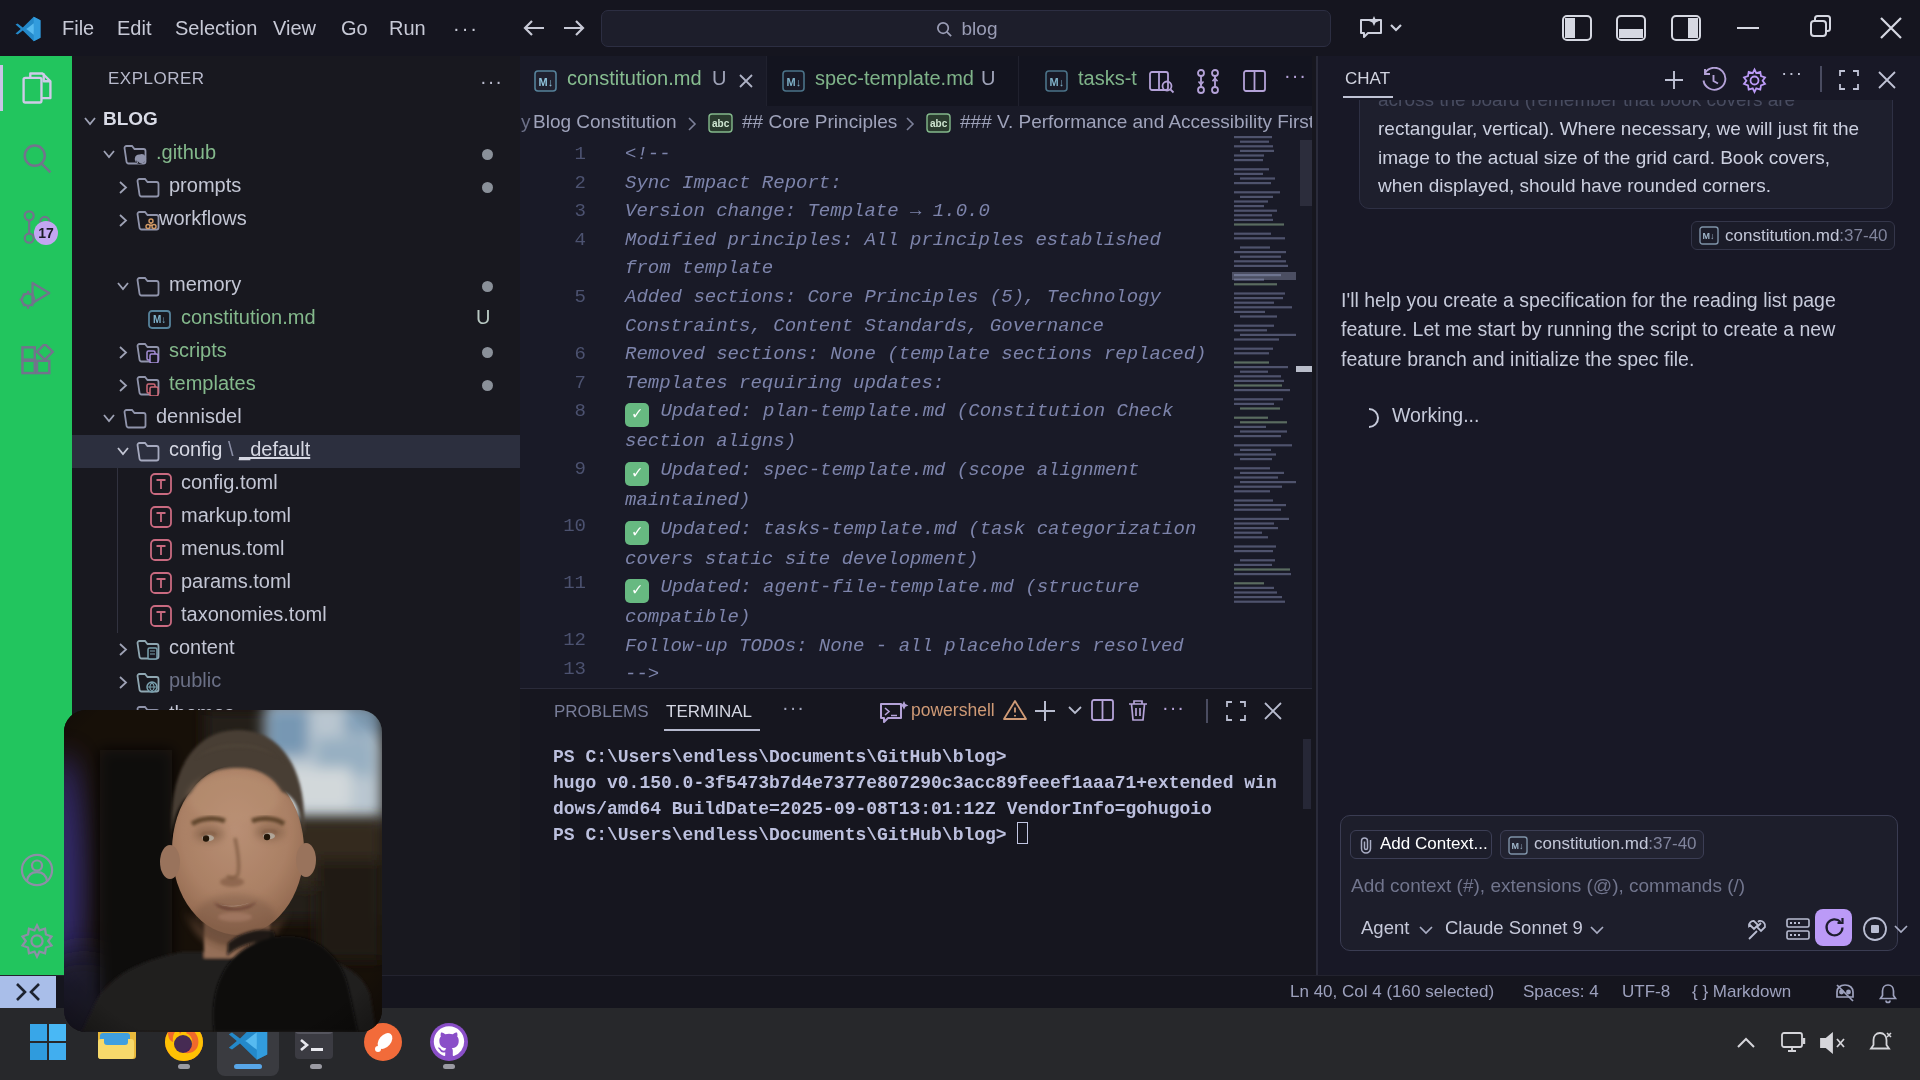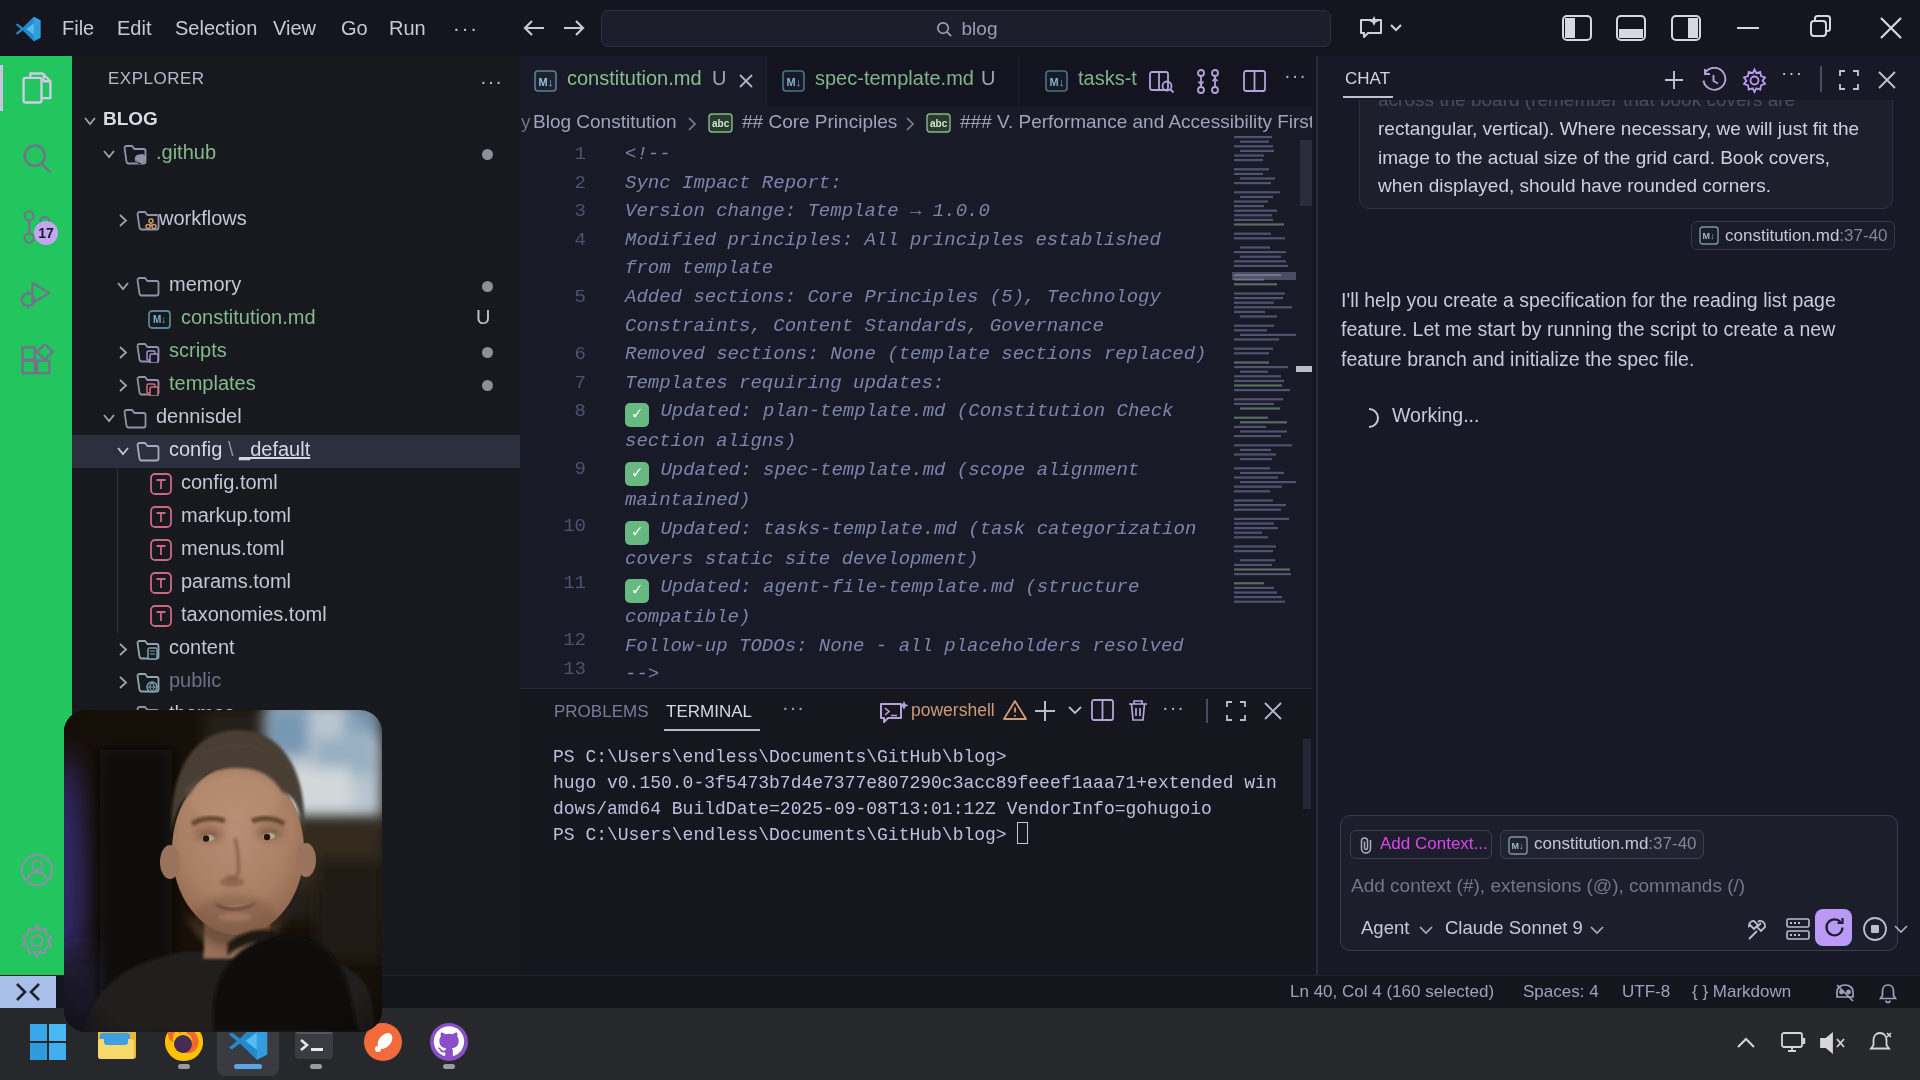--- a/index.html
+++ b/index.html
@@ -31,21 +31,21 @@
 #breadcrumb { left:0px; top:0px; height:34px; color:#9fa3bb; font-size:19px; }
 pre.code { position:absolute; left:0; top:34px; font-family:"Liberation Mono", monospace; font-style:italic; font-size:19px; line-height:28.6px; color:#7d84ab; }
 pre.gutter { position:absolute; left:0; top:34px; width:66px; font-family:"Liberation Mono", monospace; font-size:19px; line-height:28.6px; color:#4c5270; text-align:right; font-style:normal;}
 .chk { display:inline-block; width:24px; height:24px; background:#67b981; border-radius:5px; color:#fff; font-size:17px; line-height:24px; text-align:center; font-style:normal; vertical-align:-3px; }
 #minimap { left:712px; top:28px; width:64px; height:470px; }
 #breadcrumb span { color:#9fa3bb; font-size:19px; white-space:nowrap; }
 
 #chat { left:1316px; top:56px; width:604px; height:919px; background:#181826; border-left:2px solid #2a2b3a; }
 
 #terminal { left:520px; top:688px; width:792px; height:287px; background:#16161f; border-top:1px solid #2a2b3a; }
-.mono { font-family:"Liberation Mono", monospace; }
+.mono { font-family:"Liberation Mono", monospace;font-weight:bold; }
 
 #statusbar { left:0; top:975px; width:1920px; height:33px; background:#15151e; border-top:1px solid #23232f; color:#9da1bd; font-size:17px; }
 
 #taskbar { left:0; top:1008px; width:1920px; height:72px; background:#27282b; }
 
 #webcam { left:64px; top:710px; width:318px; height:322px; border-radius:22px; overflow:hidden; background:#17130f; }
 </style>
 </head>
 <body>
 <div id="stage">
@@ -155,20 +155,30 @@
     <div class="row" style="top:82px">
         <svg class="chev" style="left:29px">
           <path d="M3 5 l5 6 5-6" stroke="#9ea2b5" stroke-width="1.8" fill="none"></path>
         </svg>
         <svg class="abs" style="left:51px;top:6px" width="24" height="21" viewBox="0 0 24 21">
           <path d="M1.5 4 a2 2 0 0 1 2-2 h5.5 l2.5 3 h9 a2 2 0 0 1 2 2 v10.5 a2 2 0 0 1 -2 2 h-15 a2 2 0 0 1 -2-2 z" stroke="#9094ab" stroke-width="1.8" fill="none"></path>
           <circle cx="16.5" cy="15" r="5" fill="#18181f"></circle>
           <path d="M16.5 10.5 a4.5 4.5 0 0 0 -1.5 8.8 v-1.7 c-2 0.4 -2.4 -0.9 -2.4 -0.9 l1 0.1 c0.5 0.8 1.4 0.6 1.4 0.6 a4.5 4.5 0 1 0 1.5 -6.9 z" fill="#9094ab"></path>
         </svg>
         <span class="rlabel green" style="left:84px">.github</span>
+        <span class="gitdot"></span>
+      </div>
+    <div class="row" style="top:115px">
+        <svg class="chev" style="left:43px">
+          <path d="M5 3 l6 5.5 -6 5.5" stroke="#9ea2b5" stroke-width="1.8" fill="none"></path>
+        </svg>
+        <svg class="abs" style="left:64px;top:6px" width="24" height="21" viewBox="0 0 24 21">
+          <path d="M1.5 4 a2 2 0 0 1 2-2 h5.5 l2.5 3 h9 a2 2 0 0 1 2 2 v10.5 a2 2 0 0 1 -2 2 h-15 a2 2 0 0 1 -2-2 z" stroke="#9094ab" stroke-width="1.8" fill="none"></path>
+        </svg>
+        <span class="rlabel" style="left:97px">prompts</span>
         <span class="gitdot"></span>
       </div>
     <div class="row" style="top:148px">
         <svg class="chev" style="left:43px">
           <path d="M5 3 l6 5.5 -6 5.5" stroke="#9ea2b5" stroke-width="1.8" fill="none"></path>
         </svg>
         <svg class="abs" style="left:64px;top:6px" width="24" height="21" viewBox="0 0 24 21">
           <path d="M1.5 4 a2 2 0 0 1 2-2 h5.5 l2.5 3 h9 a2 2 0 0 1 2 2 v10.5 a2 2 0 0 1 -2 2 h-15 a2 2 0 0 1 -2-2 z" stroke="#9094ab" stroke-width="1.8" fill="none"></path>
           <circle cx="15" cy="11" r="2" fill="#18181f" stroke="#d29a66" stroke-width="1.4"></circle>
           <circle cx="12" cy="16.5" r="2" fill="#18181f" stroke="#d29a66" stroke-width="1.4"></circle>
@@ -602,21 +612,21 @@
     <div class="abs" style="left:23px;top:230px;width:560px;color:#c6cada;font-size:19.5px;line-height:29.4px">I'll help you create a specification for the reading list page<br>feature. Let me start by running the script to create a new<br>feature branch and initialize the spec file.</div>
     <svg class="abs" style="left:39px;top:350px" width="24" height="24" viewBox="0 0 24 24">
         <path d="M12 3 a9 9 0 0 1 0 18" stroke="#c6cada" stroke-width="2" fill="none"></path>
       </svg>
     <span class="abs" style="left:74px;top:348px;color:#c6cada;font-size:19.5px">Working...</span>
     <div class="abs" style="left:22px;top:759px;width:558px;height:136px;background:#1d1e2b;border:1px solid #3a3c52;border-radius:10px">
       <div class="abs" style="left:9px;top:14px;width:142px;height:29px;border:1px solid #3c3e55;border-radius:6px">
         <svg class="abs" style="left:7px;top:5px" width="16" height="18" viewBox="0 0 16 18">
             <path d="M12.5 4 v8.5 a4.5 4.5 0 0 1 -9 0 V5 a3 3 0 0 1 6 0 v7 a1.5 1.5 0 0 1 -3 0 V5.5" stroke="#a9adc4" stroke-width="1.5" fill="none"></path>
           </svg>
-        <span class="abs" style="left:29px;top:3px;color:#d946ef;font-size:17px">Add Context...</span>
+        <span class="abs" style="left:29px;top:3px;color:#ffffff;font-size:17px">Add Context...</span>
       </div>
       <div class="abs" style="left:159px;top:14px;width:204px;height:29px;border:1px solid #3c3e55;border-radius:6px;background:#222331">
         <svg class="abs" style="left:7px;top:5px" width="20" height="19" viewBox="0 0 20 19">
             <rect x="1" y="1" width="18" height="17" rx="2.5" fill="none" stroke="#7f93a8" stroke-width="1.4"></rect>
             <text x="3.5" y="13" font-size="9" fill="#9fb5c9" font-family="Liberation Sans" font-weight="bold">M↓</text>
           </svg>
         <span class="abs" style="left:33px;top:3px;color:#c3c7d8;font-size:17px">constitution.md<span style="color:#80849c">:37-40</span></span>
       </div>
       <div class="abs" style="left:10px;top:59px;color:#71758d;font-size:19px">Add context (#), extensions (@), commands (/)</div>
       <span class="abs" style="left:20px;top:101px;color:#c6c9da;font-size:18.5px">Agent</span>

